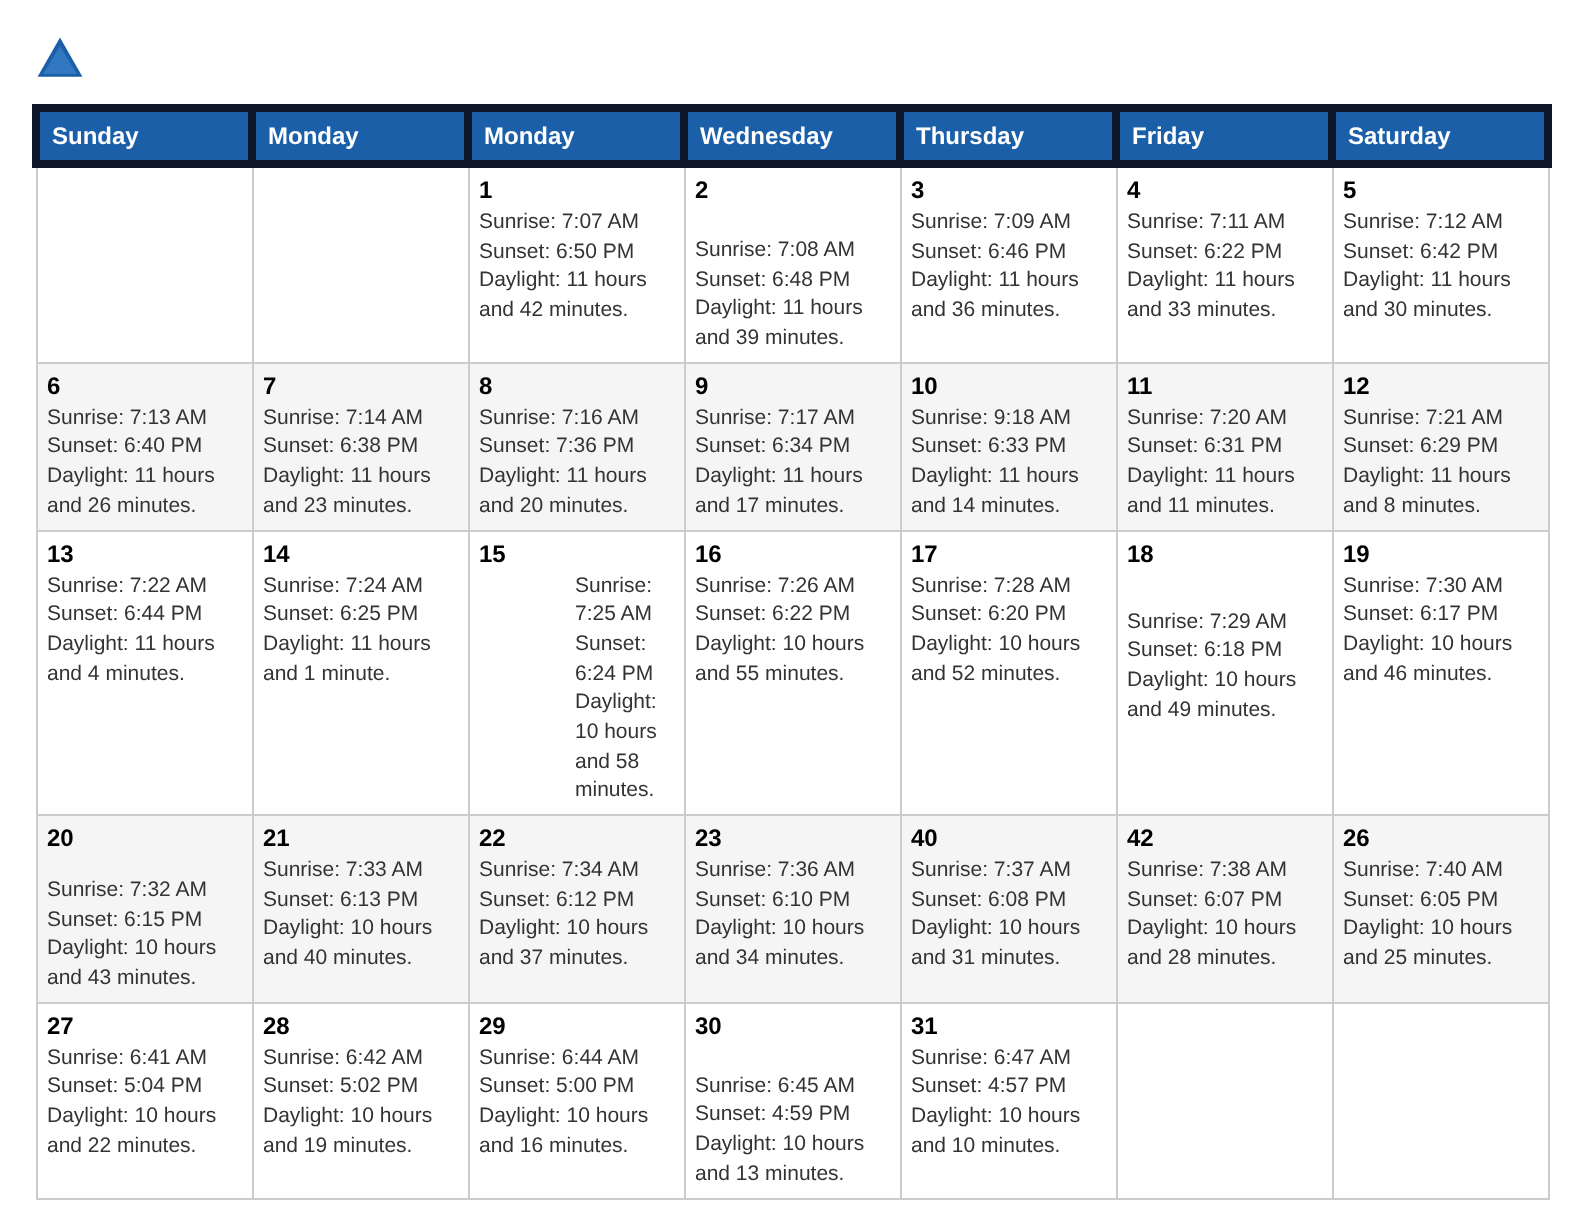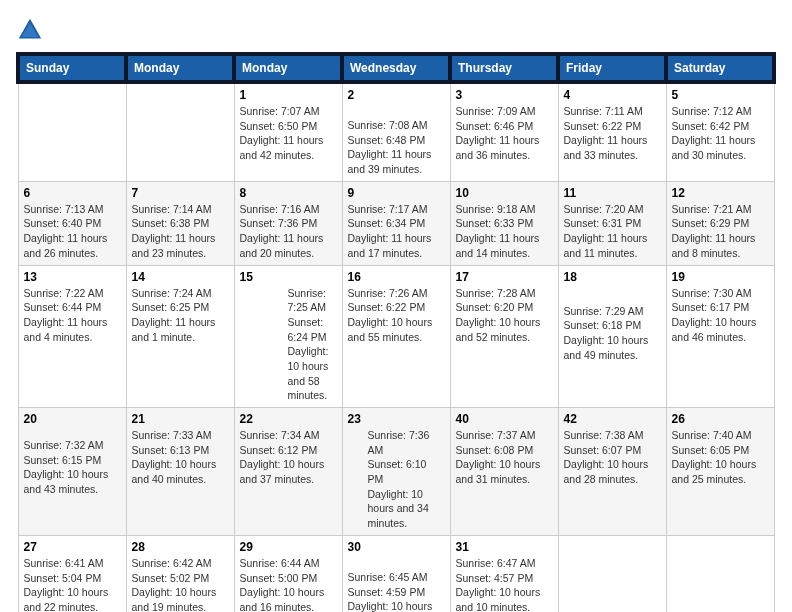--- a/index.html
+++ b/index.html
@@ -261,21 +261,21 @@
 Daylight: 10 hours and 40 minutes.</div>
         </td>
         <td>
           <span class="day-num">22</span>
           <div class="day-info" style="white-space: pre-line;">Sunrise: 7:34 AM
 Sunset: 6:12 PM
 Daylight: 10 hours and 37 minutes.</div>
         </td>
         <td>
           <span class="day-num">23</span>
-          <div class="day-info" style="white-space: pre-line; margin-left: 20px;">Sunrise: 7:36 AM
+          <div class="day-info" style="white-space: pre-line;">Sunrise: 7:36 AM
 Sunset: 6:10 PM
 Daylight: 10 hours and 34 minutes.</div>
         </td>
         <td>
           <span class="day-num">40</span>
           <div class="day-info" style="white-space: pre-line;">Sunrise: 7:37 AM
 Sunset: 6:08 PM
 Daylight: 10 hours and 31 minutes.</div>
         </td>
         <td>

